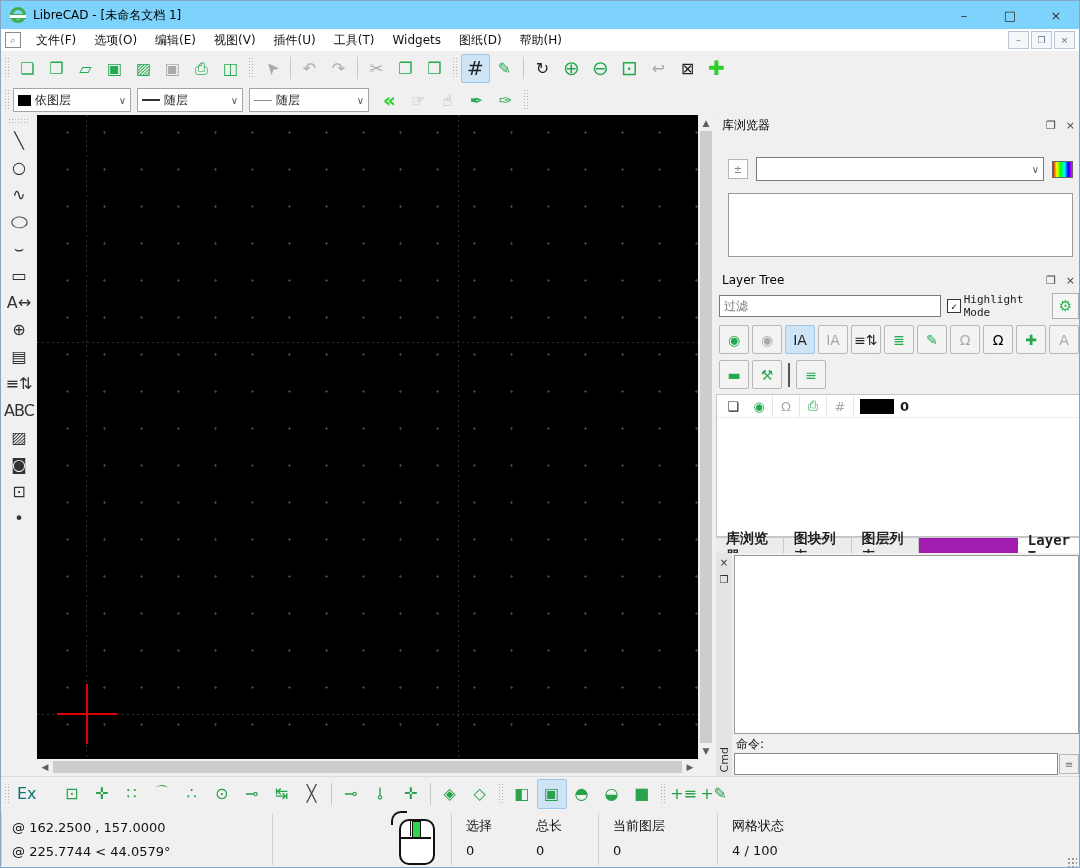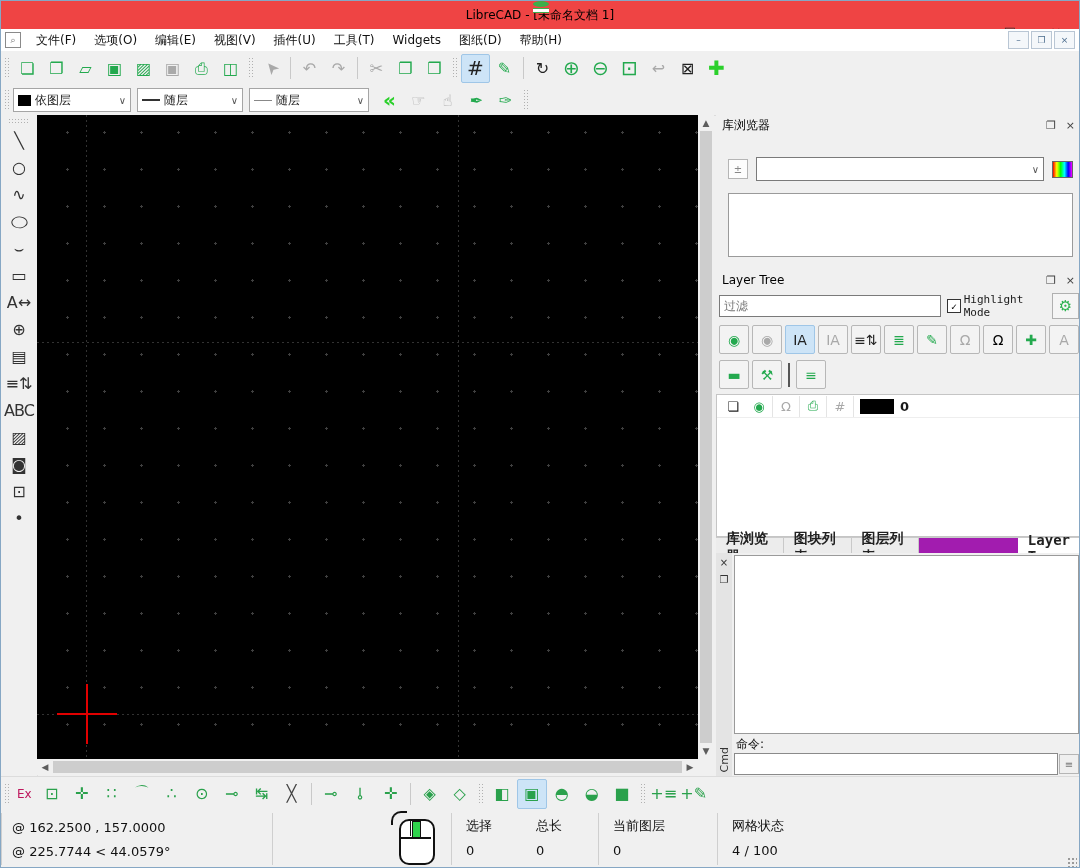--- a/index.html
+++ b/index.html
@@ -1,18 +1,18 @@
 <!DOCTYPE html>
 <html><head>
 <meta charset="utf-8">
 <style>
   html,body{margin:0;padding:0;background:#d8d8d8;font-family:"DejaVu Sans","Liberation Sans",sans-serif;}
   #app{position:relative;width:1080px;height:868px;background:#f0f0f0;border:1px solid #86a7c4;box-sizing:border-box;overflow:hidden;font-size:12px;color:#1a1a1a;}
   
-  .titlebar{position:absolute;left:0;top:0;width:100%;height:28px;background:#ef4444;display:flex;align-items:center;flex-direction:column;}
+  .titlebar{position:absolute;left:0;top:0;width:100%;height:28px;background:#7dd3fc;display:flex;align-items:center;}
   .logo{width:16px;height:16px;margin:0 7px 0 9px;border-radius:50%;border:3px solid #3dae49;box-sizing:border-box;position:relative;}
   .logo::after{content:"";position:absolute;left:-3px;right:-3px;top:4px;height:3px;background:#ffffff;border-top:1px solid #3dae49;border-bottom:1px solid #3dae49;}
   .win-title{font-size:12px;color:#000;}
   .win-controls{margin-left:auto;display:flex;height:100%;}
   .win-btn{width:46px;height:100%;display:flex;align-items:center;justify-content:center;font-size:13px;color:#333;}
   .menubar{position:absolute;left:0;top:28px;width:100%;height:22px;background:#ffffff;display:flex;align-items:center;border-bottom:1px solid #e3e3e3;}
   .mdi-doc-icon{width:14px;height:14px;margin:0 6px 0 4px;border:1px solid #8a8a8a;background:#fff;position:relative;font-size:9px;color:#666;display:flex;align-items:center;justify-content:center;}
   .menu-item{padding:0 9px;height:100%;display:flex;align-items:center;color:#111;}
   .mdi-controls{margin-left:auto;display:flex;margin-right:4px;}
   .mdi-btn{width:19px;height:16px;border:1px solid #b9c6d4;background:#f4f7fa;display:flex;align-items:center;justify-content:center;font-size:9px;color:#4a6b8c;margin-left:2px;}
@@ -83,21 +83,21 @@
   .cmd-strip .sbtn{font-size:10px;color:#333;margin-bottom:6px;}
   .cmd-vert{margin-top:auto;margin-bottom:4px;writing-mode:vertical-rl;transform:rotate(180deg);font-size:11px;color:#333;}
   .cmd-body{flex:1;display:flex;flex-direction:column;padding:2px 2px 2px 2px;}
   .cmd-history{flex:1;background:#fff;border:1px solid #9a9a9a;}
   .cmd-prompt{font-size:12px;color:#111;padding:2px 2px 1px 2px;}
   .cmd-input-row{display:flex;align-items:center;height:20px;}
   .cmd-input{flex:1;height:18px;border:1px solid #8a8a8a;background:#fff;font-family:inherit;}
   .cmd-menu-btn{width:18px;height:18px;border:1px solid #b5b5b5;background:#efefef;display:flex;align-items:center;justify-content:center;font-size:10px;color:#777;margin-left:1px;}
   
   .snapbar{position:absolute;left:0;top:775px;width:100%;height:33px;background:#f0f0f0;border-top:1px solid #dcdcdc;display:flex;align-items:center;}
-  .ex-label{font-size:12px;color:#be185d;margin:0 5px 0 4px;}
+  .ex-label{font-size:16px;color:#0f766e;margin:0 20px 0 4px;}
   .snapbtn{width:28px;height:28px;display:flex;align-items:center;justify-content:center;font-size:16px;color:#2aa14c;border:1px solid transparent;border-radius:2px;}
   .snapbtn.toggled{background:#cde4f7;border-color:#9fc6e7;}
   .snapbtn .mono-ico{color:#444;}
   
   .statusbar{position:absolute;left:0;top:808px;width:100%;height:60px;background:#f0f0f0;display:flex;}
   .sb-sec{padding:6px 10px;display:flex;flex-direction:column;justify-content:space-around;font-size:13px;color:#111;}
   .sb-div{width:1px;background:#cfcfcf;margin:4px 0;}
   .mouse-icon{position:relative;width:40px;height:46px;margin:6px 18px 0 120px;}
   .mouse-body{position:absolute;left:6px;top:4px;width:32px;height:42px;background:#fff;border:2px solid #111;border-radius:10px;}
   .mouse-split{position:absolute;left:6px;top:22px;width:32px;height:2px;background:#111;}

